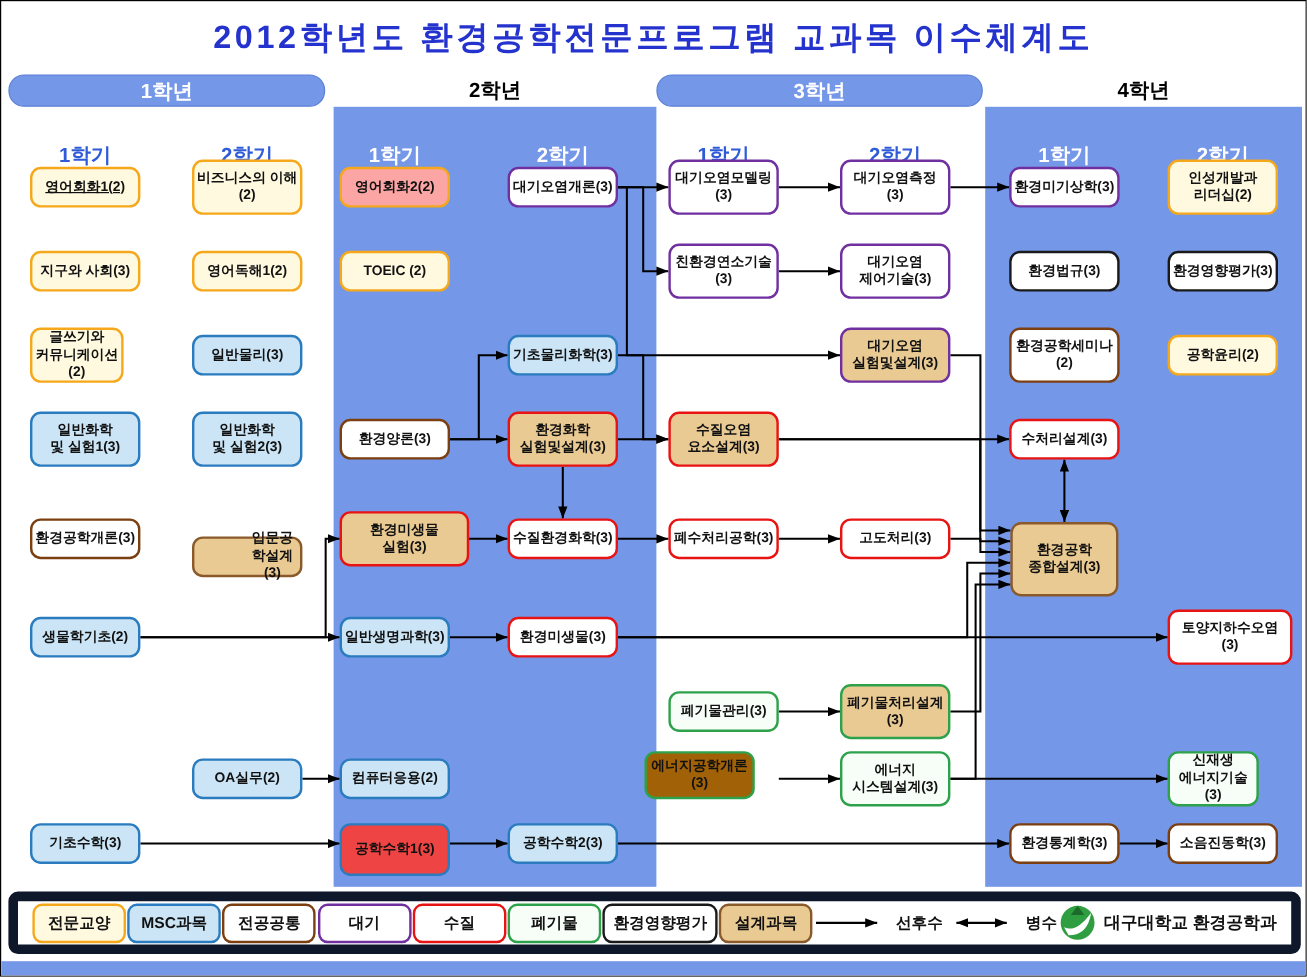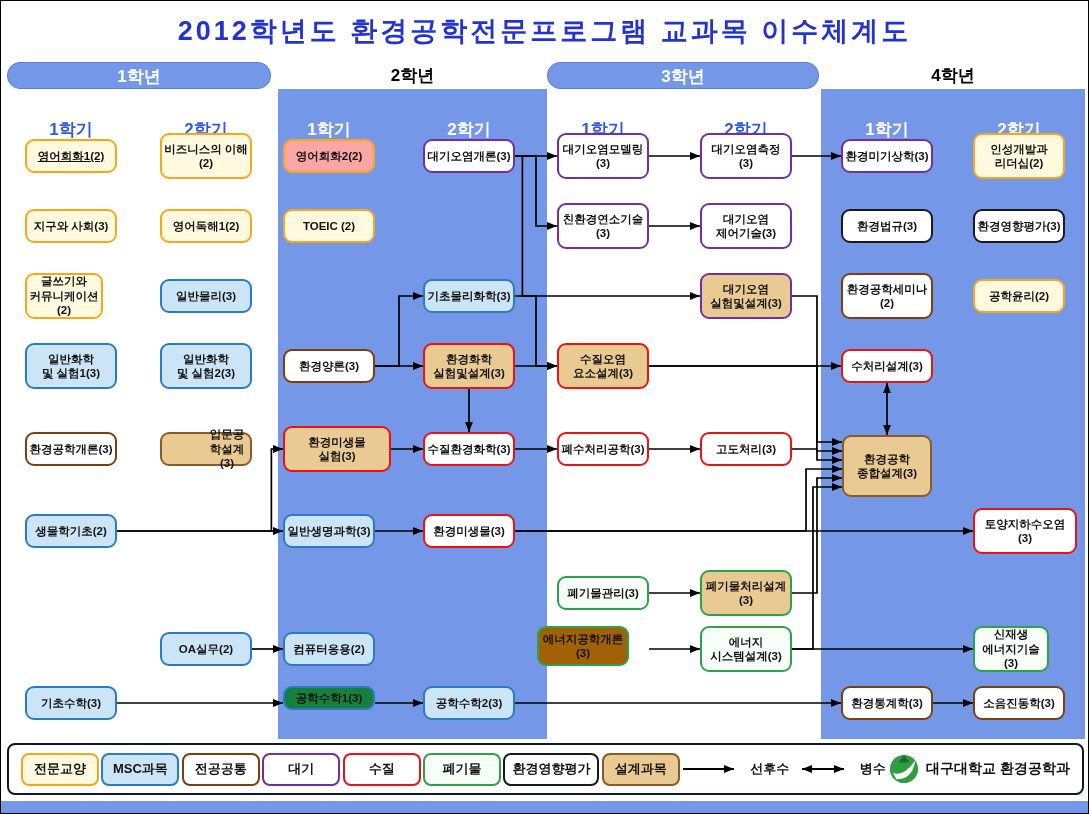--- a/index.html
+++ b/index.html
@@ -20,21 +20,21 @@
   .year.y4{left:820px;width:264px}
   .sem{position:absolute;top:117px;width:90px;text-align:center;font-size:17px;font-weight:700}
   .sem.on-white{color:var(--semblue,#2F5BD8)}
   .sem.on-blue{color:#fff}
   .sem.s0{left:25px}.sem.s1{left:160px}.sem.s2{left:283px}.sem.s3{left:423px}
   .sem.s4{left:557px}.sem.s5{left:700px}.sem.s6{left:841px}.sem.s7{left:973px}
   #edges{position:absolute;left:0;top:0;width:1089px;height:814px;pointer-events:none}
   .course{position:absolute;display:flex;align-items:center;justify-content:center;text-align:center;
     border:2.5px solid #000;border-radius:9px;font-size:11.5px;font-weight:700;color:#111;
     white-space:pre-line;line-height:1.25;padding:1px}
-  .legend{position:absolute;left:6px;top:742px;width:1077px;height:52px;border:2px solid #0f172a;border-radius:8px;
+  .legend{position:absolute;left:6px;top:742px;width:1077px;height:52px;border:8px solid #0f172a;border-radius:8px;
     display:flex;align-items:center;justify-content:space-between;padding:0 12px;background:#fff}
   #legend-items{display:contents}
   .legend-box{min-width:78px;height:33px;padding:0 7px;display:flex;align-items:center;justify-content:center;
     border:2.5px solid;border-radius:8px;font-size:13px;font-weight:700;color:#111}
   .legend-arrow{display:flex;align-items:center;gap:6px;font-size:13px;font-weight:700;color:#111}
   .legend-arrow line{stroke:#000;stroke-width:1.8}
   .legend-logo{display:flex;align-items:center;gap:6px;font-size:14px;font-weight:800;color:#111}
 </style>
 </head>
 <body>
@@ -115,30 +115,30 @@
 및 실험1(3)</div>
       <div class="course" style="left: 24px; top: 431px; width: 92px; height: 34px; background: rgb(255, 255, 255); border-color: rgb(123, 63, 16);">환경공학개론(3)</div>
       <div class="course" style="left: 24px; top: 513px; width: 92px; height: 34px; background: rgb(203, 229, 246); border-color: rgb(43, 123, 191);">생물학기초(2)</div>
       <div class="course" style="left: 24px; top: 685px; width: 92px; height: 34px; background: rgb(203, 229, 246); border-color: rgb(43, 123, 191);">기초수학(3)</div>
       <div class="course" style="left: 159px; top: 132px; width: 92px; height: 46px; background: rgb(255, 249, 223); border-color: rgb(245, 168, 28);">비즈니스의 이해
 (2)</div>
       <div class="course" style="left: 159px; top: 208px; width: 92px; height: 34px; background: rgb(255, 249, 223); border-color: rgb(245, 168, 28);">영어독해1(2)</div>
       <div class="course" style="left: 159px; top: 278px; width: 92px; height: 34px; background: rgb(203, 229, 246); border-color: rgb(43, 123, 191);">일반물리(3)</div>
       <div class="course" style="left: 159px; top: 342px; width: 92px; height: 46px; background: rgb(203, 229, 246); border-color: rgb(43, 123, 191);">일반화학
 및 실험2(3)</div>
-      <div class="course" style="left: 159px; top: 431px; width: 92px; height: 34px; background: rgb(234, 202, 147); border-color: rgb(139, 90, 43); padding-left: 43px;">입문공학설계(3)</div>
+      <div class="course" style="left: 159px; top: 446px; width: 92px; height: 34px; background: rgb(234, 202, 147); border-color: rgb(139, 90, 43); padding-left: 43px;">입문공학설계(3)</div>
       <div class="course" style="left: 159px; top: 631px; width: 92px; height: 34px; background: rgb(203, 229, 246); border-color: rgb(43, 123, 191);">OA실무(2)</div>
       <div class="course" style="left: 282px; top: 138px; width: 92px; height: 34px; background: #fca5a5; border-color: rgb(245, 168, 28);">영어회화2(2)</div>
       <div class="course" style="left: 282px; top: 208px; width: 92px; height: 34px; background: rgb(255, 249, 223); border-color: rgb(245, 168, 28);">TOEIC (2)</div>
       <div class="course" style="left: 282px; top: 348px; width: 92px; height: 34px; background: rgb(255, 255, 255); border-color: rgb(123, 63, 16);">환경양론(3)</div>
       <div class="course" style="left: 282px; top: 425px; width: 108px; height: 46px; background: rgb(234, 202, 147); border-color: rgb(232, 19, 19);">환경미생물
 실험(3)</div>
       <div class="course" style="left: 282px; top: 513px; width: 92px; height: 34px; background: rgb(203, 229, 246); border-color: rgb(43, 123, 191);">일반생명과학(3)</div>
       <div class="course" style="left: 282px; top: 631px; width: 92px; height: 34px; background: rgb(203, 229, 246); border-color: rgb(43, 123, 191);">컴퓨터응용(2)</div>
-      <div class="course" style="left: 282px; top: 685px; width: 92px; height: 24px; background: #15803d; border-color: rgb(43, 123, 191);">공학수학1(3)</div>
+      <div class="course" style="left: 282px; top: 685px; width: 92px; height: 44px; background: #ef4444; border-color: rgb(43, 123, 191);">공학수학1(3)</div>
       <div class="course" style="left: 422px; top: 138px; width: 92px; height: 34px; background: rgb(255, 255, 255); border-color: rgb(112, 48, 160);">대기오염개론(3)</div>
       <div class="course" style="left: 422px; top: 278px; width: 92px; height: 34px; background: rgb(203, 229, 246); border-color: rgb(43, 123, 191);">기초물리화학(3)</div>
       <div class="course" style="left: 422px; top: 342px; width: 92px; height: 46px; background: rgb(234, 202, 147); border-color: rgb(232, 19, 19);">환경화학
 실험및설계(3)</div>
       <div class="course" style="left: 422px; top: 431px; width: 92px; height: 34px; background: rgb(255, 255, 255); border-color: rgb(232, 19, 19);">수질환경화학(3)</div>
       <div class="course" style="left: 422px; top: 513px; width: 92px; height: 34px; background: rgb(255, 255, 255); border-color: rgb(232, 19, 19);">환경미생물(3)</div>
       <div class="course" style="left: 422px; top: 685px; width: 92px; height: 34px; background: rgb(203, 229, 246); border-color: rgb(43, 123, 191);">공학수학2(3)</div>
       <div class="course" style="left: 556px; top: 132px; width: 92px; height: 46px; background: rgb(255, 255, 255); border-color: rgb(112, 48, 160);">대기오염모델링
 (3)</div>
       <div class="course" style="left: 556px; top: 202px; width: 92px; height: 46px; background: rgb(255, 255, 255); border-color: rgb(112, 48, 160);">친환경연소기술

